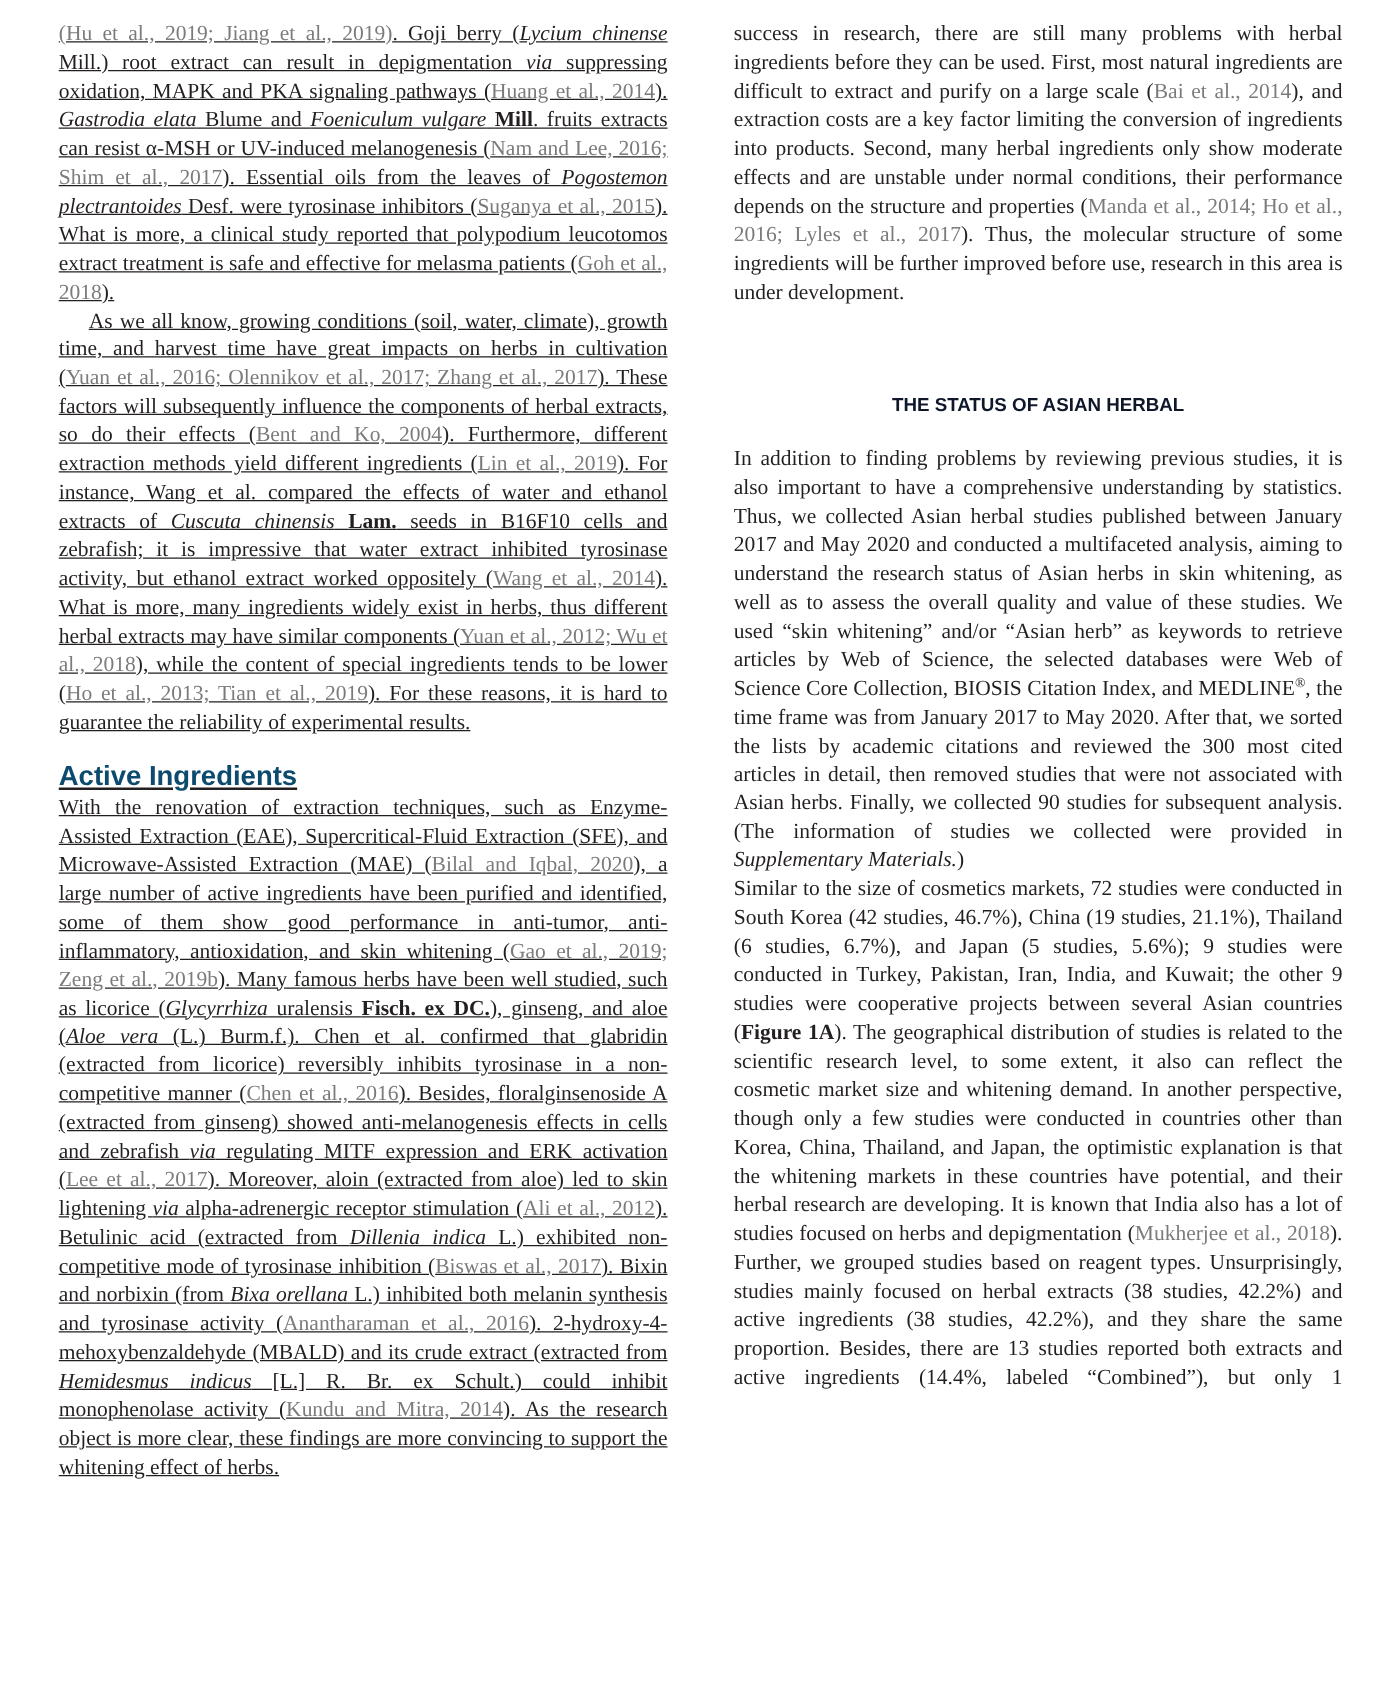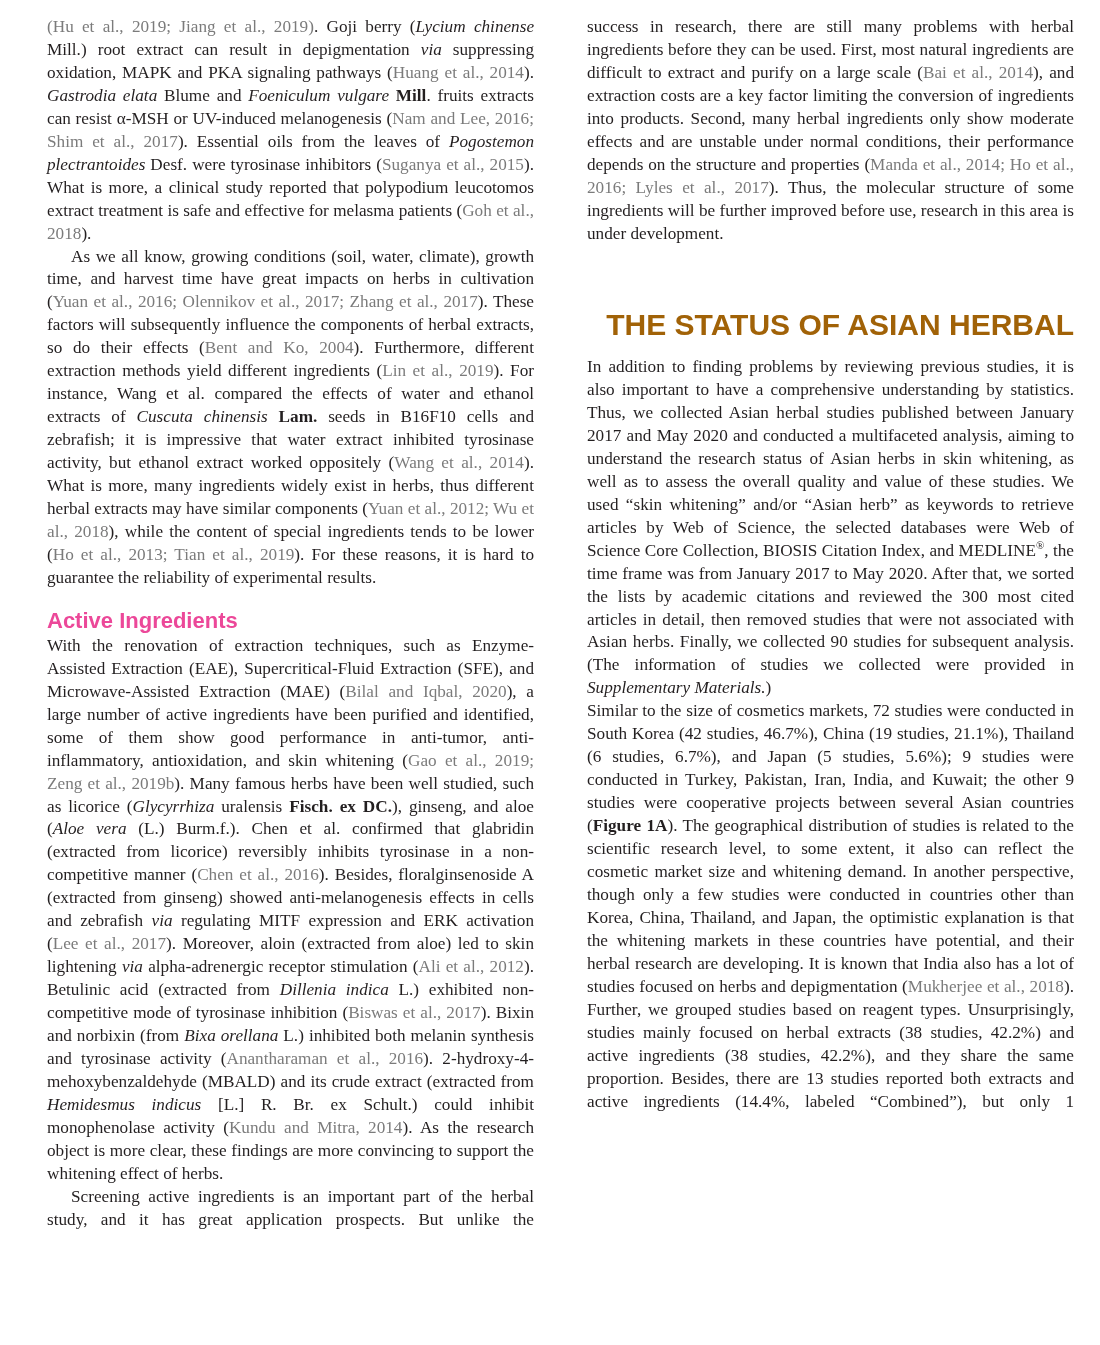--- a/index.html
+++ b/index.html
@@ -3,46 +3,45 @@
 <meta charset="utf-8">
 <style>
   html, body { margin: 0; padding: 0; background: #ffffff; }
   body { width: 1100px; height: 1345px; position: relative; overflow: hidden; }
   .col {
     position: absolute; top: 16px; width: 487px;
     font-family: "Liberation Serif", "DejaVu Serif", serif;
     font-size: 17.2px; line-height: 22.95px; color: #231f20;
     text-align: justify;
   }
-  .col-left { left: 47px; }
+  .col-left { left: 47px; text-decoration: underline; }
   .col-right { left: 587px; }
   p { margin: 0; }
   p.indent { text-indent: 24px; }
   .cite { color: #7b7b7b; }
   .sec-title {
     font-family: "Liberation Sans", "DejaVu Sans", sans-serif;
-    font-weight: bold; font-size: 30px; line-height: 27.5px;
-    color: #a16207; margin: 0; text-align: right;
+    font-weight: bold; font-size: 15px; line-height: 27.5px;
+    color: #0f172a; margin: 0; text-align: center;
   }
   .subsec-title {
     font-family: "Liberation Sans", "DejaVu Sans", sans-serif;
     font-weight: bold; font-size: 22px; line-height: 26px;
-    color: #ec4899; margin: 0; text-align: left;
+    color: #0c4a6e; margin: 0; text-align: left;
   }
   sup { font-size: 11px; line-height: 0; }
 </style>
 </head>
 <body>
 
 <div class="col col-left">
   <p><a class="cite">(Hu et al., 2019; Jiang et al., 2019)</a>. Goji berry (<i>Lycium chinense</i> Mill.) root extract can result in depigmentation <i>via</i> suppressing oxidation, MAPK and PKA signaling pathways (<a class="cite">Huang et al., 2014</a>). <i>Gastrodia elata</i> Blume and <i>Foeniculum vulgare</i> <b>Mill</b>. fruits extracts can resist α-MSH or UV-induced melanogenesis (<a class="cite">Nam and Lee, 2016; Shim et al., 2017</a>). Essential oils from the leaves of <i>Pogostemon plectrantoides</i> Desf. were tyrosinase inhibitors (<a class="cite">Suganya et al., 2015</a>). What is more, a clinical study reported that polypodium leucotomos extract treatment is safe and effective for melasma patients (<a class="cite">Goh et al., 2018</a>).</p>
   <p class="indent">As we all know, growing conditions (soil, water, climate), growth time, and harvest time have great impacts on herbs in cultivation (<a class="cite">Yuan et al., 2016; Olennikov et al., 2017; Zhang et al., 2017</a>). These factors will subsequently influence the components of herbal extracts, so do their effects (<a class="cite">Bent and Ko, 2004</a>). Furthermore, different extraction methods yield different ingredients (<a class="cite">Lin et al., 2019</a>). For instance, Wang et al. compared the effects of water and ethanol extracts of <i>Cuscuta chinensis</i> <b>Lam.</b> seeds in B16F10 cells and zebrafish; it is impressive that water extract inhibited tyrosinase activity, but ethanol extract worked oppositely (<a class="cite">Wang et al., 2014</a>). What is more, many ingredients widely exist in herbs, thus different herbal extracts may have similar components (<a class="cite">Yuan et al., 2012; Wu et al., 2018</a>), while the content of special ingredients tends to be lower (<a class="cite">Ho et al., 2013; Tian et al., 2019</a>). For these reasons, it is hard to guarantee the reliability of experimental results.</p>
   <h3 class="subsec-title" style="margin-top:18px;margin-bottom:1px;">Active Ingredients</h3>
   <p>With the renovation of extraction techniques, such as Enzyme-Assisted Extraction (EAE), Supercritical-Fluid Extraction (SFE), and Microwave-Assisted Extraction (MAE) (<a class="cite">Bilal and Iqbal, 2020</a>), a large number of active ingredients have been purified and identified, some of them show good performance in anti-tumor, anti-inflammatory, antioxidation, and skin whitening (<a class="cite">Gao et al., 2019; Zeng et al., 2019b</a>). Many famous herbs have been well studied, such as licorice (<i>Glycyrrhiza</i> uralensis <b>Fisch. ex DC.</b>), ginseng, and aloe (<i>Aloe vera</i> (L.) Burm.f.). Chen et al. confirmed that glabridin (extracted from licorice) reversibly inhibits tyrosinase in a non-competitive manner (<a class="cite">Chen et al., 2016</a>). Besides, floralginsenoside A (extracted from ginseng) showed anti-melanogenesis effects in cells and zebrafish <i>via</i> regulating MITF expression and ERK activation (<a class="cite">Lee et al., 2017</a>). Moreover, aloin (extracted from aloe) led to skin lightening <i>via</i> alpha-adrenergic receptor stimulation (<a class="cite">Ali et al., 2012</a>). Betulinic acid (extracted from <i>Dillenia indica</i> L.) exhibited non-competitive mode of tyrosinase inhibition (<a class="cite">Biswas et al., 2017</a>). Bixin and norbixin (from <i>Bixa orellana</i> L.) inhibited both melanin synthesis and tyrosinase activity (<a class="cite">Anantharaman et al., 2016</a>). 2-hydroxy-4-mehoxybenzaldehyde (MBALD) and its crude extract (extracted from <i>Hemidesmus indicus</i> [L.] R. Br. ex Schult.) could inhibit monophenolase activity (<a class="cite">Kundu and Mitra, 2014</a>). As the research object is more clear, these findings are more convincing to support the whitening effect of herbs.</p>
-  <p class="indent" style="text-align-last:justify;">Screening active ingredients is an important part of the herbal study, and it has great application prospects. But unlike the</p>
 </div>
 
 <div class="col col-right">
   <p>success in research, there are still many problems with herbal ingredients before they can be used. First, most natural ingredients are difficult to extract and purify on a large scale (<a class="cite">Bai et al., 2014</a>), and extraction costs are a key factor limiting the conversion of ingredients into products. Second, many herbal ingredients only show moderate effects and are unstable under normal conditions, their performance depends on the structure and properties (<a class="cite">Manda et al., 2014; Ho et al., 2016; Lyles et al., 2017</a>). Thus, the molecular structure of some ingredients will be further improved before use, research in this area is under development.</p>
   <h2 class="sec-title" style="margin-top:65px;">
     <span>THE STATUS OF ASIAN HERBAL</span><br>
   </h2>
   <p style="margin-top:18px;">In addition to finding problems by reviewing previous studies, it is also important to have a comprehensive understanding by statistics. Thus, we collected Asian herbal studies published between January 2017 and May 2020 and conducted a multifaceted analysis, aiming to understand the research status of Asian herbs in skin whitening, as well as to assess the overall quality and value of these studies. We used “skin whitening” and/or “Asian herb” as keywords to retrieve articles by Web of Science, the selected databases were Web of Science Core Collection, BIOSIS Citation Index, and MEDLINE<sup>®</sup>, the time frame was from January 2017 to May 2020. After that, we sorted the lists by academic citations and reviewed the 300 most cited articles in detail, then removed studies that were not associated with Asian herbs. Finally, we collected 90 studies for subsequent analysis. (The information of studies we collected were provided in <i>Supplementary Materials.</i>)</p>
   <p style="text-align-last:justify;">Similar to the size of cosmetics markets, 72 studies were conducted in South Korea (42 studies, 46.7%), China (19 studies, 21.1%), Thailand (6 studies, 6.7%), and Japan (5 studies, 5.6%); 9 studies were conducted in Turkey, Pakistan, Iran, India, and Kuwait; the other 9 studies were cooperative projects between several Asian countries (<b>Figure 1A</b>). The geographical distribution of studies is related to the scientific research level, to some extent, it also can reflect the cosmetic market size and whitening demand. In another perspective, though only a few studies were conducted in countries other than Korea, China, Thailand, and Japan, the optimistic explanation is that the whitening markets in these countries have potential, and their herbal research are developing. It is known that India also has a lot of studies focused on herbs and depigmentation (<a class="cite">Mukherjee et al., 2018</a>). Further, we grouped studies based on reagent types. Unsurprisingly, studies mainly focused on herbal extracts (38 studies, 42.2%) and active ingredients (38 studies, 42.2%), and they share the same proportion. Besides, there are 13 studies reported both extracts and active ingredients (14.4%, labeled “Combined”), but only 1</p>
 </div>

